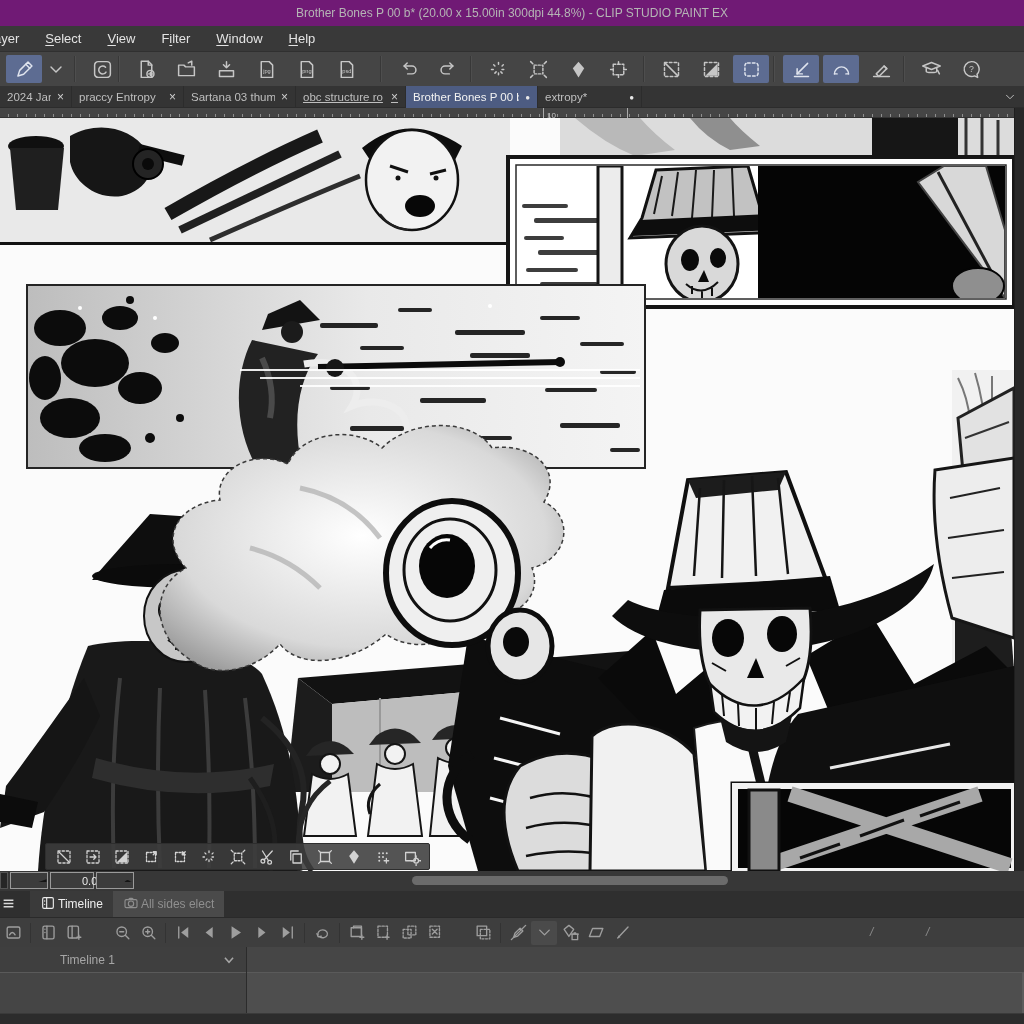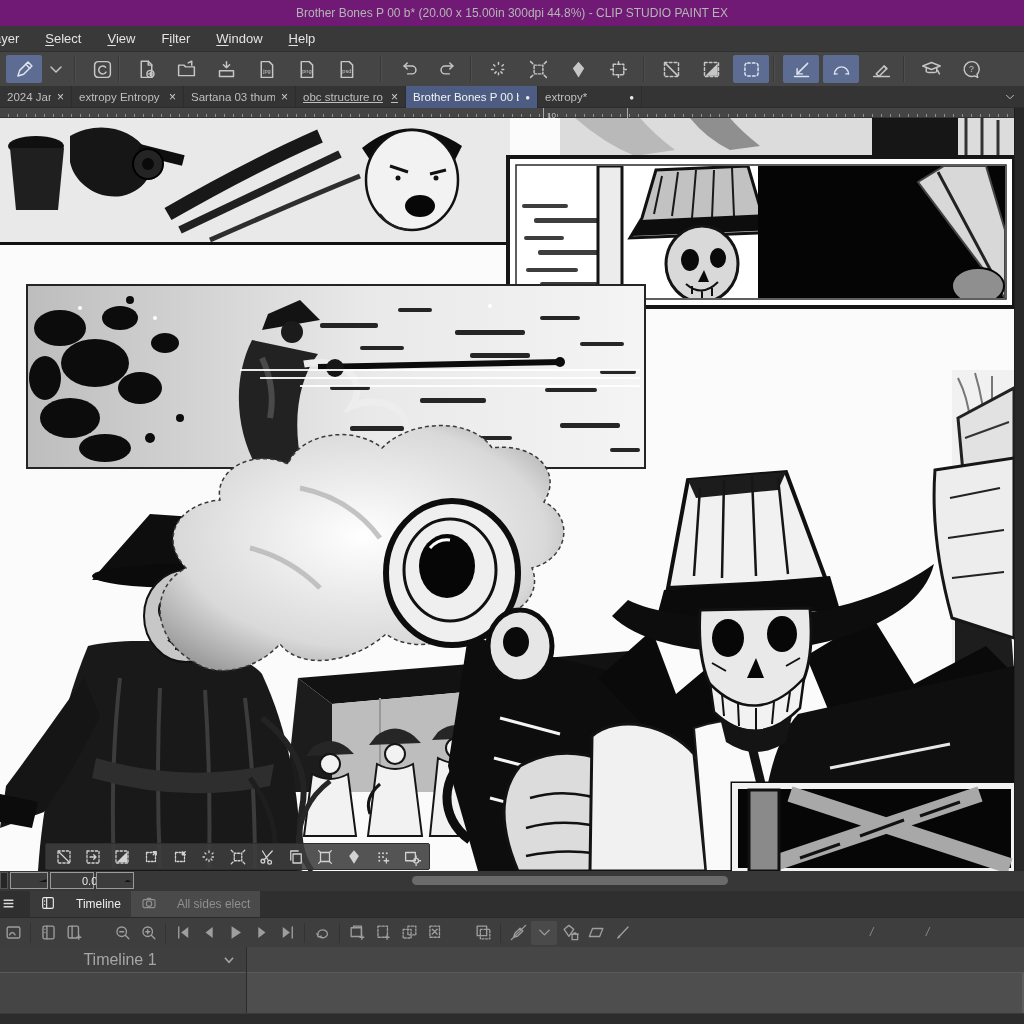--- a/index.html
+++ b/index.html
@@ -57,39 +57,39 @@
   .cf-chip { position:absolute; top:1px; height:17px; background:#3c3c3c; border:1.5px solid #9a9a9a; display:flex; align-items:center;padding-left:27px; }
   .cf-chip svg { width:100%; height:100%; }
   .cf-corner { position:absolute; left:0; top:1px; width:8px; height:17px; background:#262626; border:1px solid #555; }
   .cf-value { color:#e8e8e8; font-size:11px; padding-left:4px; }
   .hscroll { position:absolute; left:412px; top:5px; width:316px; height:9px; background:#6b6b6b; border-radius:5px; }
 
   
   .tl-tabs { position:absolute; left:0; top:891px; width:1024px; height:26px; background:#2f2f2f; display:flex; align-items:flex-end; }
   .tl-burger { position:absolute; left:2px; top:5px; color:#d8d8d8; width:14px; }
   .tl-burger svg { width:13px; height:13px; }
-  .tl-tab { height:26px; display:flex; align-items:center; gap:20px; padding:0 10px; font-size:12px; }
+  .tl-tab { height:26px; display:flex; align-items:center; gap:2px; padding:0 10px; font-size:12px; }
   .tl-tab .icn svg { width:16px; height:16px; }
   .tl-tab.active { margin-left:30px; background:#3a3a3a; color:#ededed; }
   .tl-tab.inactive { background:#4a4a4a; color:#8f8f8f; }
 
   .tl-controls { position:absolute; left:0; top:917px; width:1024px; height:30px; background:#3e3e3e; border-top:1px solid #2a2a2a;
     display:flex; align-items:center; }
   .tl-controls .tb-btn { width:26px; height:24px; color:#9e9e9e; }
   .tl-controls .tb-btn svg { width:19px; height:19px; }
   .tl-controls .tb-btn.boxed { background:#4a4a4a; border-radius:2px; }
   .tl-sep { width:1px; height:20px; background:#333; margin:0 4px; }
   .tl-gap { width:22px; }
   .frame-slash { position:absolute; top:7px; color:#8a8a8a; font-size:12px; font-style:italic; }
 
   .tl-name { position:absolute; left:0; top:947px; width:1024px; height:26px; }
   .tl-name .left { position:absolute; left:0; top:0; width:246px; height:26px; background:#3f3f3f; border-bottom:1px solid #5a5a5a; }
   .tl-name .right { position:absolute; left:247px; top:0; width:777px; height:26px; background:#464646; border-bottom:1px solid #5a5a5a; }
   .tl-name .divider { position:absolute; left:246px; top:0; width:1px; height:26px; background:#2b2b2b; }
-  .tl-name .name { position:absolute; left:60px; top:0; width:120px; text-align:center; line-height:26px; font-size:16px; color:#a6a6a6; }
+  .tl-name .name { position:absolute; left:60px; top:0; width:120px; line-height:26px; font-size:12px; color:#a6a6a6; }
   .tl-name .chev { position:absolute; left:222px; top:6px; color:#a6a6a6; }
   .tl-name .chev svg { width:14px; height:14px; }
 
   .tl-body { position:absolute; left:0; top:973px; width:1024px; height:40px; }
   .tl-body .left { position:absolute; left:0; top:0; width:246px; height:40px; background:#454545; }
   .tl-body .right { position:absolute; left:247px; top:0; width:777px; height:40px; background:#4e4e4e; border-right:2px solid #5c5c5c; }
   .tl-body .divider { position:absolute; left:246px; top:0; width:1px; height:40px; background:#2b2b2b; }
   .tl-bottom { position:absolute; left:0; top:1013px; width:1024px; height:11px; background:#2c2c2c; border-top:1px solid #3a3a3a; }
 </style>
 </head>
@@ -269,21 +269,21 @@
         </span>
       </div>
     </div>
 
   <div class="tabbar" id="tabbar">
       <div class="doc-tab" style="width: 72px; flex: 0 0 72px;">
         <span class="lbl">2024 Jami</span>
         <span class="close">×</span>
       </div>
       <div class="doc-tab" style="width: 112px; flex: 0 0 112px;">
-        <span class="lbl">extropy Entropy</span>
+        <span class="lbl">praccy Entropy</span>
         <span class="close">×</span>
       </div>
       <div class="doc-tab" style="width: 112px; flex: 0 0 112px;">
         <span class="lbl">Sartana 03 thum</span>
         <span class="close">×</span>
       </div>
       <div class="doc-tab" style="width: 110px; flex: 0 0 110px; text-decoration: underline;">
         <span class="lbl">obc structure ro</span>
         <span class="close">×</span>
       </div>

